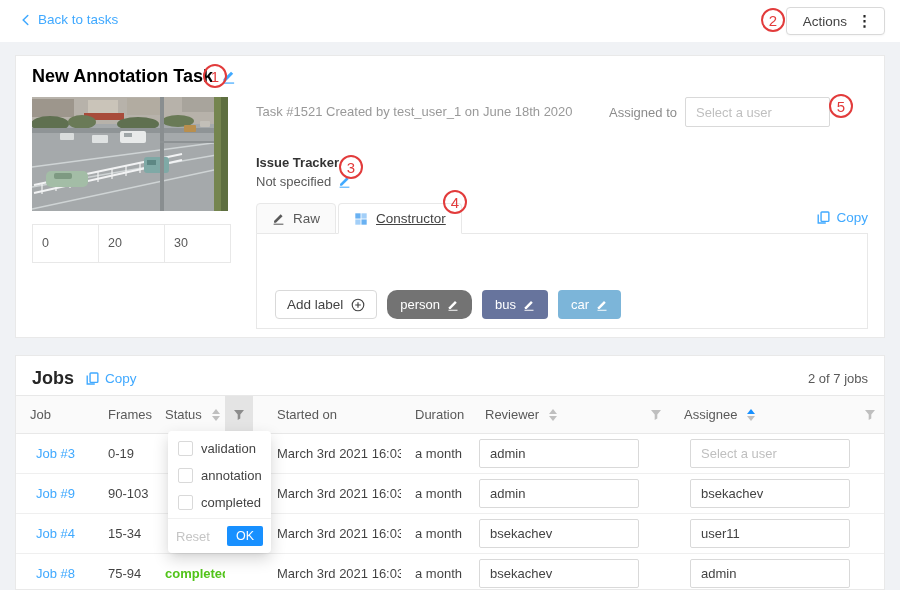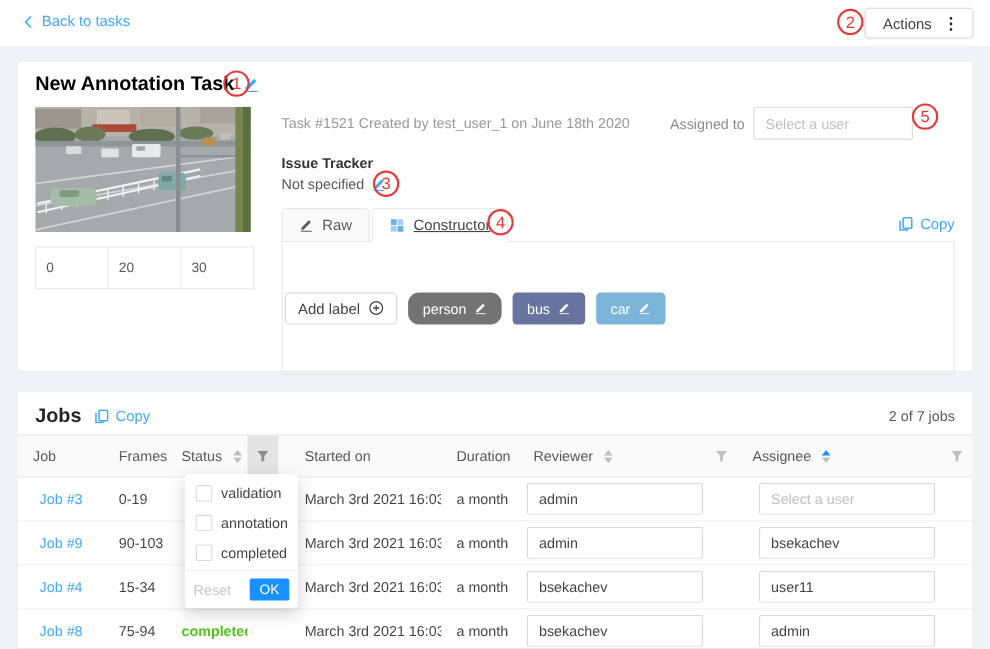--- a/index.html
+++ b/index.html
@@ -32,29 +32,29 @@
   .params-table td { padding: 10px 9px; }
 
   .task-right { position: absolute; left: 240px; top: 41px; right: 16px; }
   .meta-row { display: flex; align-items: flex-start; }
   .task-meta { color: #999; font-size: 13px; padding-top: 7px; }
   .assign-group { margin-left: auto; display: flex; align-items: center; gap: 8px; }
   .assign-label { color: #8c8c8c; font-size: 13px; }
   .ant-input { height: 30px; border: 1px solid #d9d9d9; border-radius: 2px; padding: 0 10px; font-size: 13px; color: #434343; font-family: "Liberation Sans", sans-serif; outline: none; background: #fff; }
   .ant-input::placeholder { color: #bfbfbf; }
   .assign-input { width: 145px; }
-  .issue-label { margin-top: 14px; font-weight: bold; color: #333; font-size: 13px; }
+  .issue-label { margin-top: 28px; font-weight: bold; color: #333; font-size: 13px; }
   .issue-value { margin-top: 4px; display: flex; align-items: center; gap: 7px; color: #595959; font-size: 13px; }
 
   .tabs-row { margin-top: 13px; display: flex; align-items: flex-end; height: 31px; }
   .tab { height: 31px; display: inline-flex; align-items: center; gap: 8px; padding: 0 15px; border: 1px solid #e8e8e8; background: #fafafa; border-radius: 4px 4px 0 0; font-size: 13.5px; color: #595959; cursor: pointer; margin-bottom: -1px; }
   .tab + .tab { margin-left: 2px; text-decoration: underline; }
   .tab.active { background: #fff; border-bottom-color: #fff; color: #434343; }
   .copy-link { margin-left: auto; display: inline-flex; align-items: center; gap: 6px; color: #40a9ff; cursor: pointer; font-size: 13.5px; align-self: center; }
-  .labels-box { border: 1px solid #e8e8e8; height: 122px; padding: 9px 2px; display: flex; align-items: center; gap: 10px; }
+  .labels-box { border: 1px solid #e8e8e8; height: 96px; padding: 9px 18px; display: flex; align-items: flex-end; gap: 10px; }
   .add-label-btn { height: 29px; background: #fff; border: 1px solid #d9d9d9; border-radius: 4px; display: inline-flex; align-items: center; gap: 8px; padding: 0 11px; font-size: 13.5px; color: #434343; cursor: pointer; }
   .chip { height: 29px; border-radius: 4px; display: inline-flex; align-items: center; gap: 7px; padding: 0 13px; color: #fff; font-size: 13px; cursor: pointer; }
 
   
   .jobs-head { display: flex; align-items: center; gap: 12px; padding: 12px 16px 6px 16px; }
   .jobs-title { font-size: 18px; font-weight: 700; color: #262626; }
   .jobs-count { margin-left: auto; color: #595959; font-size: 13px; }
   .jtable { width: 100%; }
   .jrow { display: grid; grid-template-columns: 84px 57px 68px 28px 148px 70px 205px 1fr; align-items: center; }
   .jrow.header { background: #fafafa; height: 39px; border-top: 1px solid #e8e8e8; border-bottom: 1px solid #e8e8e8; color: #595959; }

